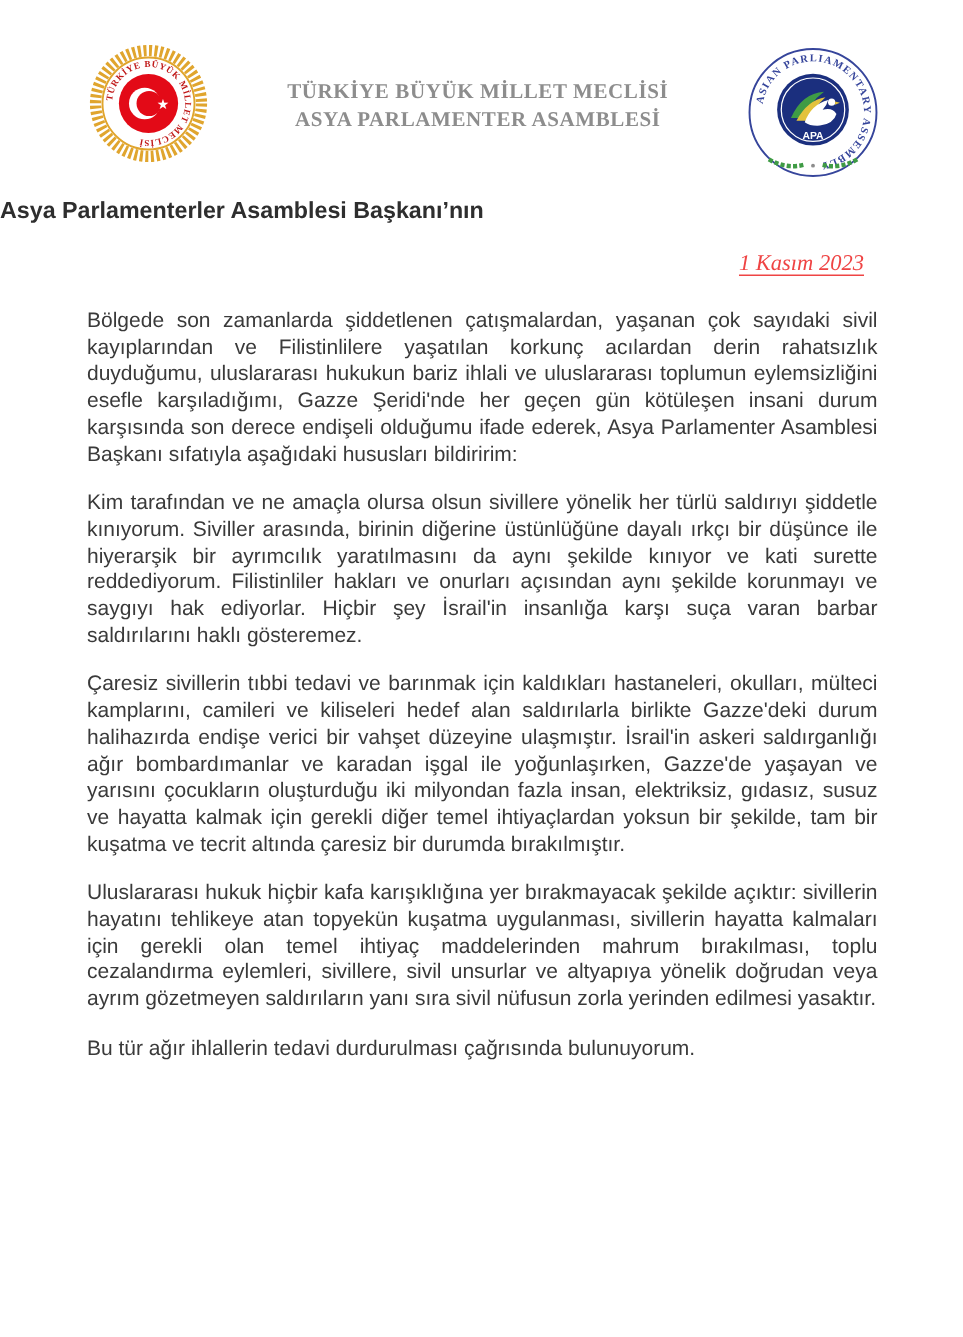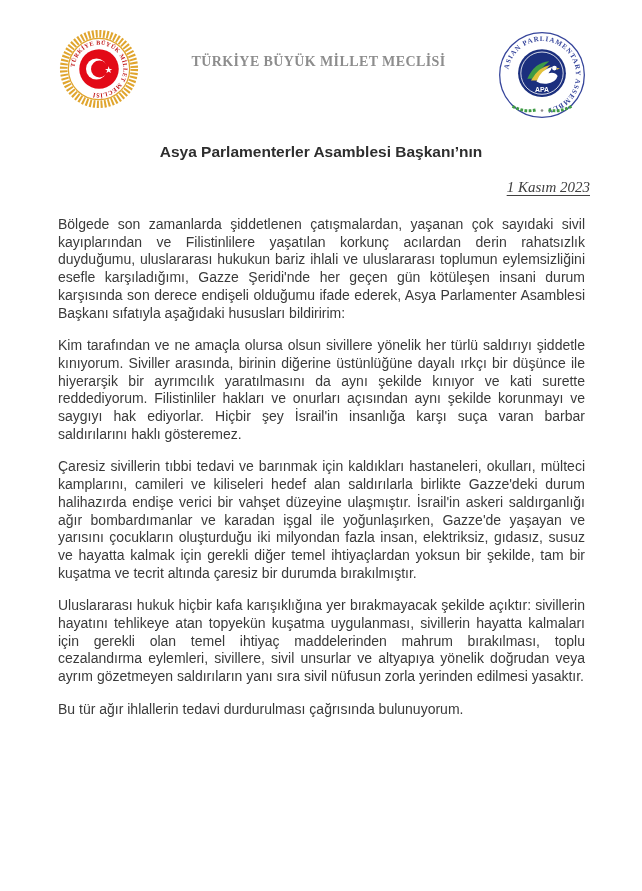--- a/index.html
+++ b/index.html
@@ -26,37 +26,36 @@
     padding-top: 25px;
     font-family: "Liberation Serif", serif;
     font-weight: bold;
     font-size: 14px;
     letter-spacing: 0.4px;
     line-height: 19px;
     color: #8d8d8d;
   }
   
   .doc-title {
-    margin-top: 20px;
-    text-align: center;
+    margin-top: 9px;
     font-family: "Liberation Sans", sans-serif;
     font-weight: bold;
     font-size: 15.5px;
     line-height: 21px;
     color: #2e2e2e;
   }
   
   .date-line {
     margin-top: 17px;
     text-align: right;
-    padding-right: 52px;
+    padding-right: 66px;
     font-family: "Liberation Serif", serif;
     font-style: italic;
     font-size: 15px;
-    color: #404040;
+    color: #ef4444;
   }
   .date-line span { text-decoration: underline; text-underline-offset: 3px; }
   
   .doc-body {
     margin-top: 20px;
     padding: 0 57px 0 58px;
     font-family: "Liberation Sans", sans-serif;
     font-size: 14px;
     line-height: 17.7px;
     color: #3a3a3a;
@@ -84,20 +83,21 @@
       <circle cx="50" cy="50" r="23.5" fill="#e30a17"></circle>
 
       <circle cx="47" cy="50" r="12.5" fill="#ffffff"></circle>
       <circle cx="50.5" cy="50" r="10" fill="#e30a17"></circle>
 
       <text x="56.5" y="54.2" font-size="11" fill="#ffffff" font-family="DejaVu Sans, sans-serif">★</text>
     </svg>
 
     <div class="org-names">
       <div>TÜRKİYE BÜYÜK MİLLET MECLİSİ</div>
+      <div>ASYA PARLAMENTER ASAMBLESİ</div>
     </div>
 
     <svg class="logo-right" viewBox="0 0 100 100">
       <circle cx="50" cy="50" r="46" fill="#ffffff" stroke="#36459b" stroke-width="1.4"></circle>
       <defs>
         <path id="apa-ring" d="M 50,50 m -37,0 a 37,37 0 1,1 74,0 a 37,37 0 1,1 -74,0"></path>
       </defs>
       <text font-family="Liberation Serif, serif" font-size="7.6" font-weight="bold" fill="#36459b" letter-spacing="1">
         <textPath href="#apa-ring" startOffset="6">ASIAN PARLIAMENTARY ASSEMBLY</textPath>
       </text>

